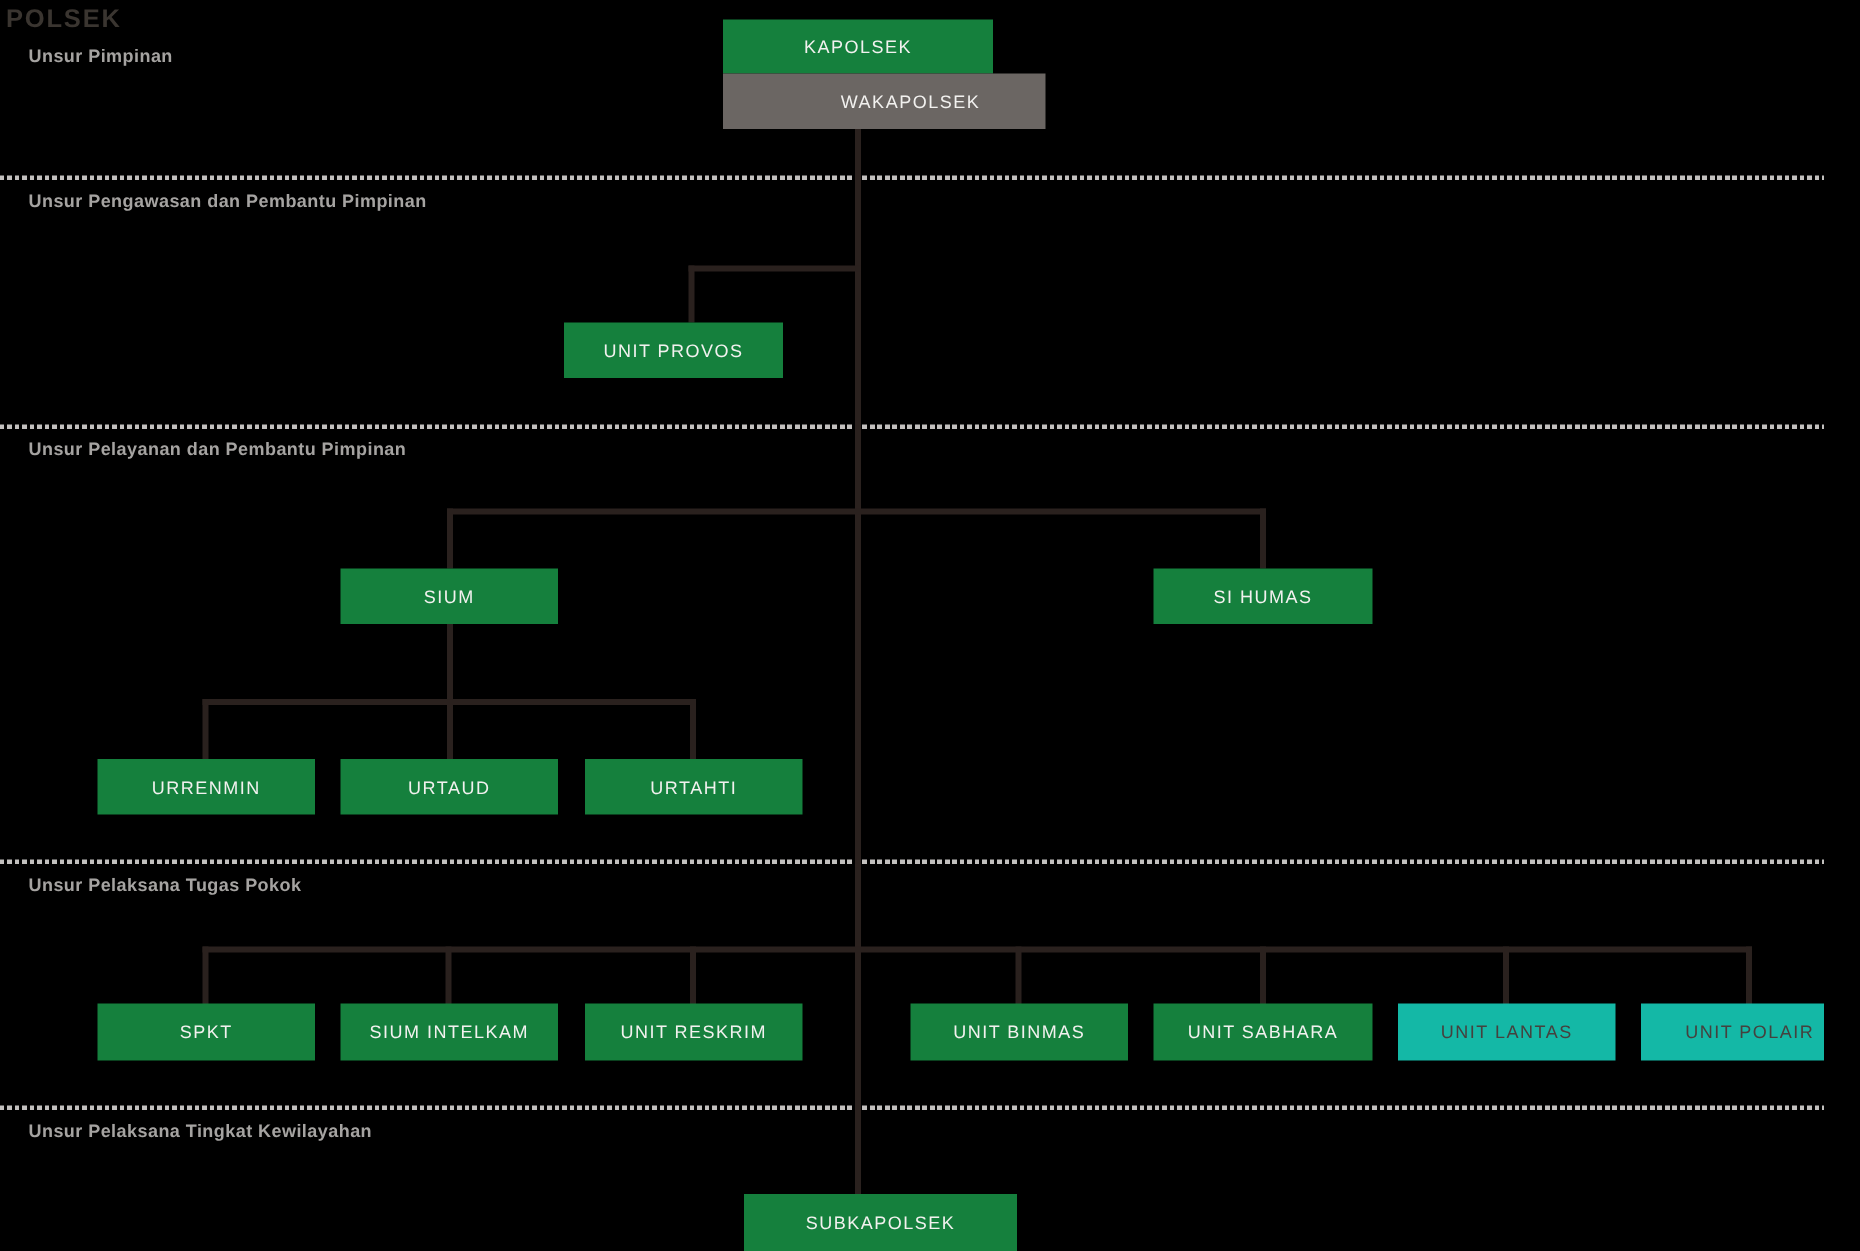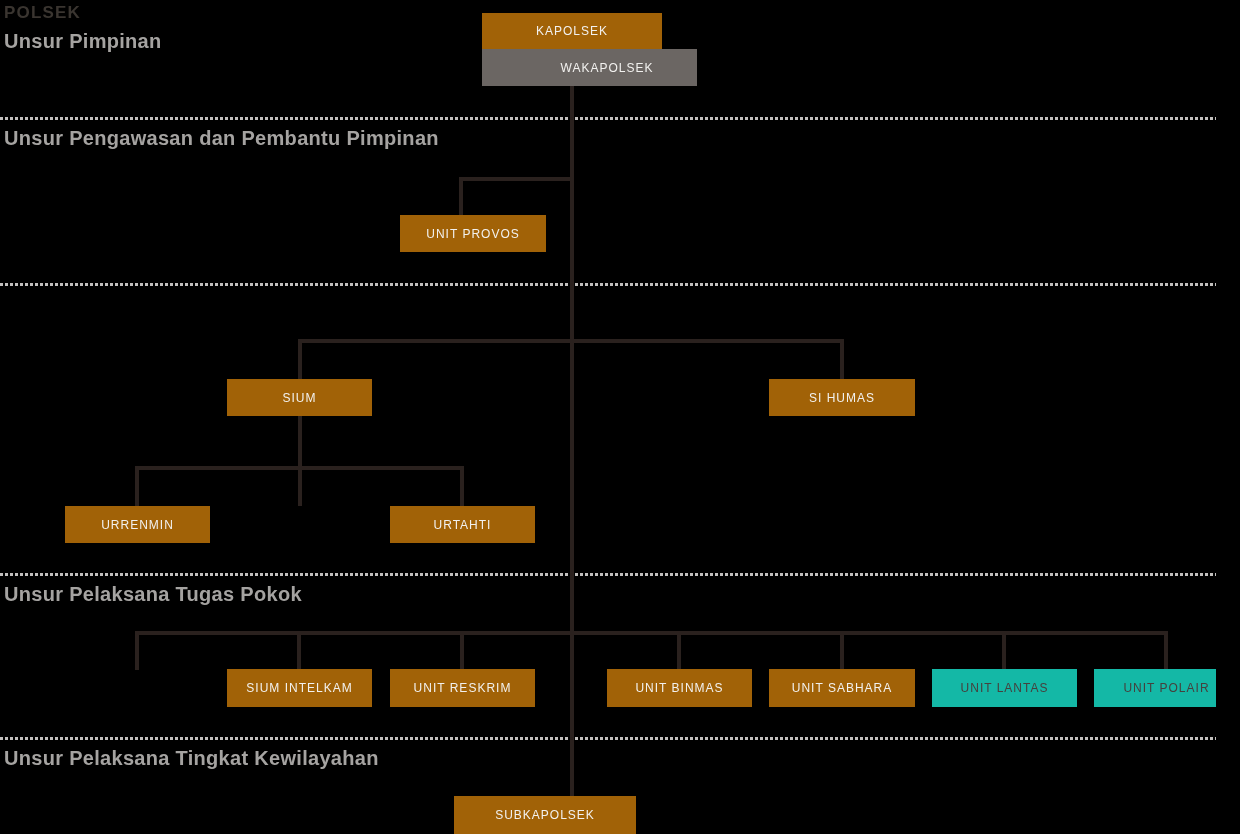--- a/index.html
+++ b/index.html
@@ -5,46 +5,47 @@
   html,body{margin:0;padding:0;background:#000;}
   .stage{
     position:relative;width:1216px;height:834px;background:#000;overflow:hidden;
     font-family:"Liberation Sans",sans-serif;
   }
   .page-title{
     position:absolute;left:4px;top:3px;font-size:17px;font-weight:800;
     letter-spacing:1.2px;color:#3a3530;
   }
   .section-heading{
-    position:absolute;left:4px;font-size:20px;font-weight:700;
+    position:absolute;left:19px;font-size:12px;font-weight:700;
     letter-spacing:.3px;color:#a5a3a1;
   }
   .divider{
     position:absolute;left:0;width:1240px;height:3px;
     background:repeating-linear-gradient(90deg,#c2c0be 0,#c2c0be 3px,transparent 3px,transparent 5px);
   }
   .hline,.vline{position:absolute;background:#2a211e;}
   .hline{height:4px;}
   .vline{width:4px;}
   .node{
     position:absolute;display:flex;align-items:center;justify-content:center;
-    background:#a16207;color:#f2f1ef;font-size:12px;letter-spacing:1px;
+    background:#15803d;color:#f2f1ef;font-size:12px;letter-spacing:1px;
     white-space:nowrap;
   }
   .node.gray{background:#6b6663;padding-left:35px;}
   .node.light{background:#14b8a6;color:#45413e;}
 </style>
 </head>
 <body>
 
 <div class="stage">
 
   <div class="page-title">POLSEK</div>
   <div class="section-heading" style="top:30px">Unsur Pimpinan</div>
   <div class="section-heading" style="top:127px">Unsur Pengawasan dan Pembantu Pimpinan</div>
+  <div class="section-heading" style="top:292px">Unsur Pelayanan dan Pembantu Pimpinan</div>
   <div class="section-heading" style="top:583px">Unsur Pelaksana Tugas Pokok</div>
   <div class="section-heading" style="top:747px">Unsur Pelaksana Tingkat Kewilayahan</div>
 
   <div class="divider" style="top:117px"></div>
   <div class="divider" style="top:283px"></div>
   <div class="divider" style="top:573px"></div>
   <div class="divider" style="top:737px"></div>
 
   <div class="vline" style="left:570px;top:86px;height:710px"></div>
 
@@ -66,29 +67,31 @@
   <div class="vline" style="left:297px;top:631px;height:39px"></div>
   <div class="vline" style="left:460px;top:631px;height:39px"></div>
   <div class="vline" style="left:677px;top:631px;height:39px"></div>
   <div class="vline" style="left:840px;top:631px;height:39px"></div>
   <div class="vline" style="left:1002px;top:631px;height:39px"></div>
   <div class="vline" style="left:1164px;top:631px;height:39px"></div>
 
   <div class="node" style="left:482px;top:13px;width:180px;height:36px">KAPOLSEK</div>
   <div class="node gray" style="left:482px;top:49px;width:180px;height:37px">WAKAPOLSEK</div>
 
-  <div class="node" style="left:400px;top:215px;width:146px;height:37px">UNIT PROVOS</div>
+  <div class="node" style="left:376px;top:215px;width:146px;height:37px">UNIT PROVOS</div>
 
   <div class="node" style="left:227px;top:379px;width:145px;height:37px">SIUM</div>
   <div class="node" style="left:769px;top:379px;width:146px;height:37px">SI HUMAS</div>
   <div class="node" style="left:65px;top:506px;width:145px;height:37px">URRENMIN</div>
+  <div class="node" style="left:227px;top:506px;width:145px;height:37px">URTAUD</div>
   <div class="node" style="left:390px;top:506px;width:145px;height:37px">URTAHTI</div>
 
+  <div class="node" style="left:65px;top:669px;width:145px;height:38px">SPKT</div>
   <div class="node" style="left:227px;top:669px;width:145px;height:38px">SIUM INTELKAM</div>
   <div class="node" style="left:390px;top:669px;width:145px;height:38px">UNIT RESKRIM</div>
   <div class="node" style="left:607px;top:669px;width:145px;height:38px">UNIT BINMAS</div>
   <div class="node" style="left:769px;top:669px;width:146px;height:38px">UNIT SABHARA</div>
   <div class="node light" style="left:932px;top:669px;width:145px;height:38px">UNIT LANTAS</div>
   <div class="node light" style="left:1094px;top:669px;width:145px;height:38px">UNIT POLAIR</div>
 
-  <div class="node" style="left:454px;top:796px;width:182px;height:38px">SUBKAPOLSEK</div>
+  <div class="node" style="left:496px;top:796px;width:182px;height:38px">SUBKAPOLSEK</div>
 
 </div>
 
 </body></html>

